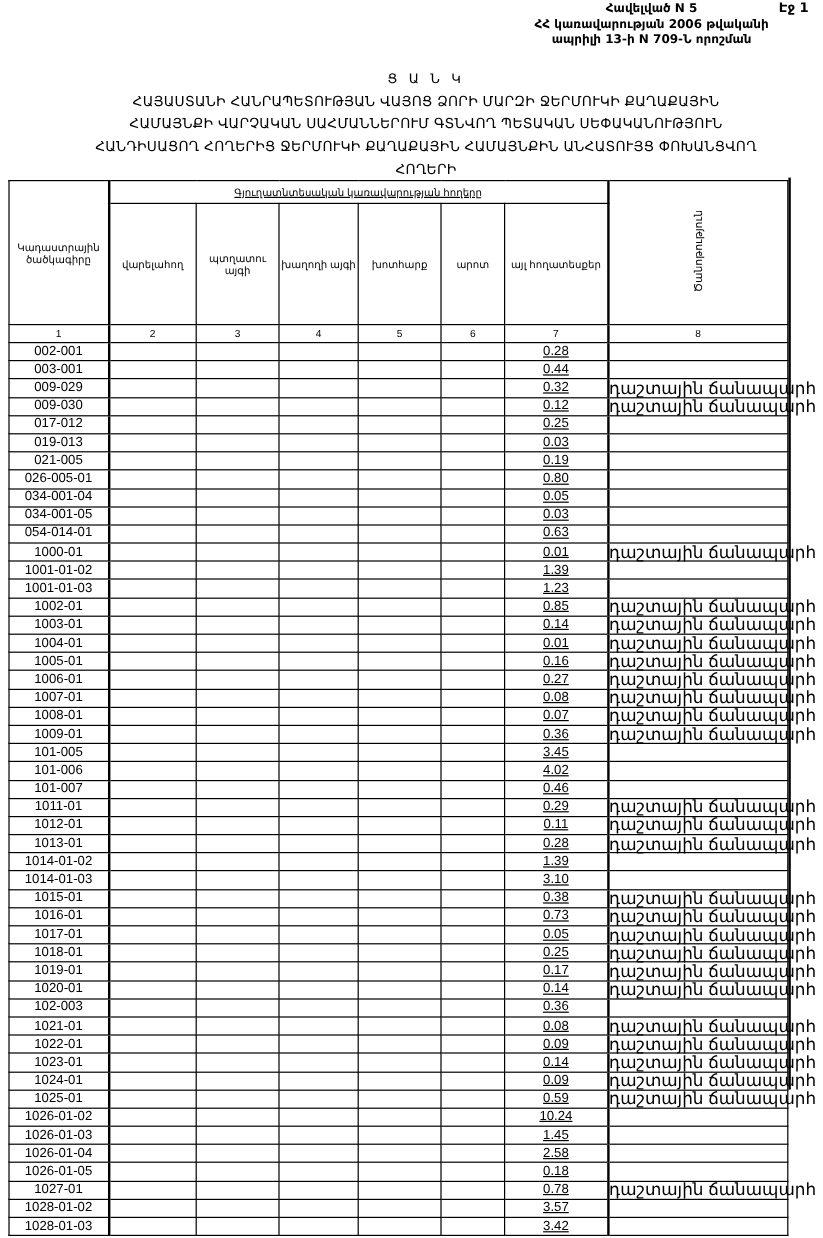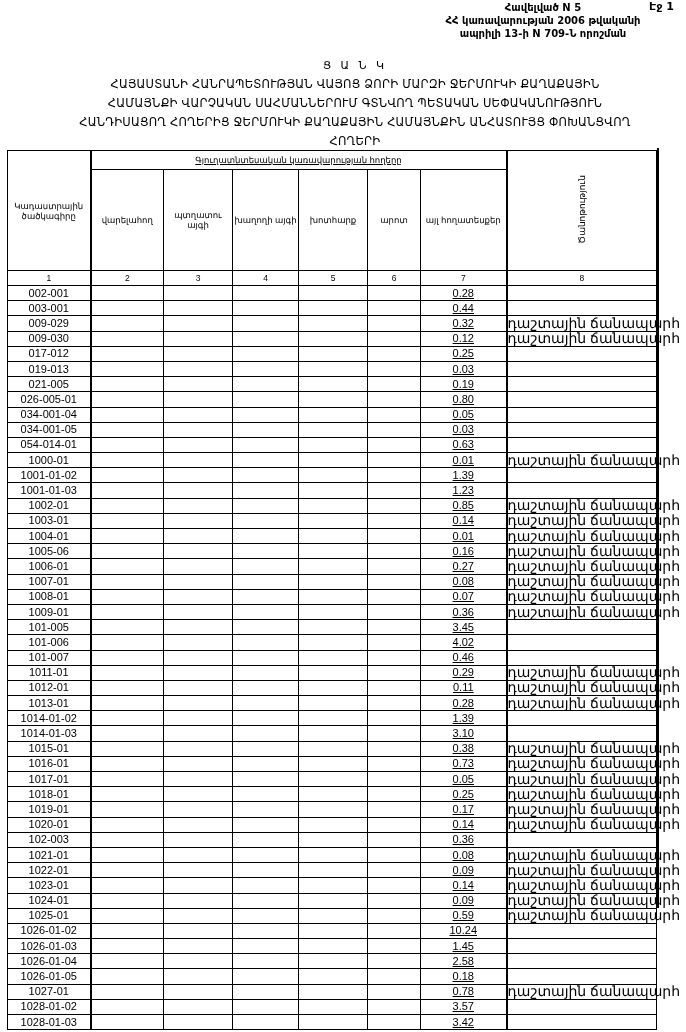--- a/index.html
+++ b/index.html
@@ -270,21 +270,21 @@
         <td class="code">1004-01</td>
         <td class="bold-left"></td>
         <td></td>
         <td></td>
         <td></td>
         <td></td>
         <td class="val">0.01</td>
         <td class="note bold-left">դաշտային ճանապարհ</td>
       </tr>
       <tr>
-        <td class="code">1005-06</td>
+        <td class="code">1005-01</td>
         <td class="bold-left"></td>
         <td></td>
         <td></td>
         <td></td>
         <td></td>
         <td class="val">0.16</td>
         <td class="note bold-left">դաշտային ճանապարհ</td>
       </tr>
       <tr>
         <td class="code">1006-01</td>

